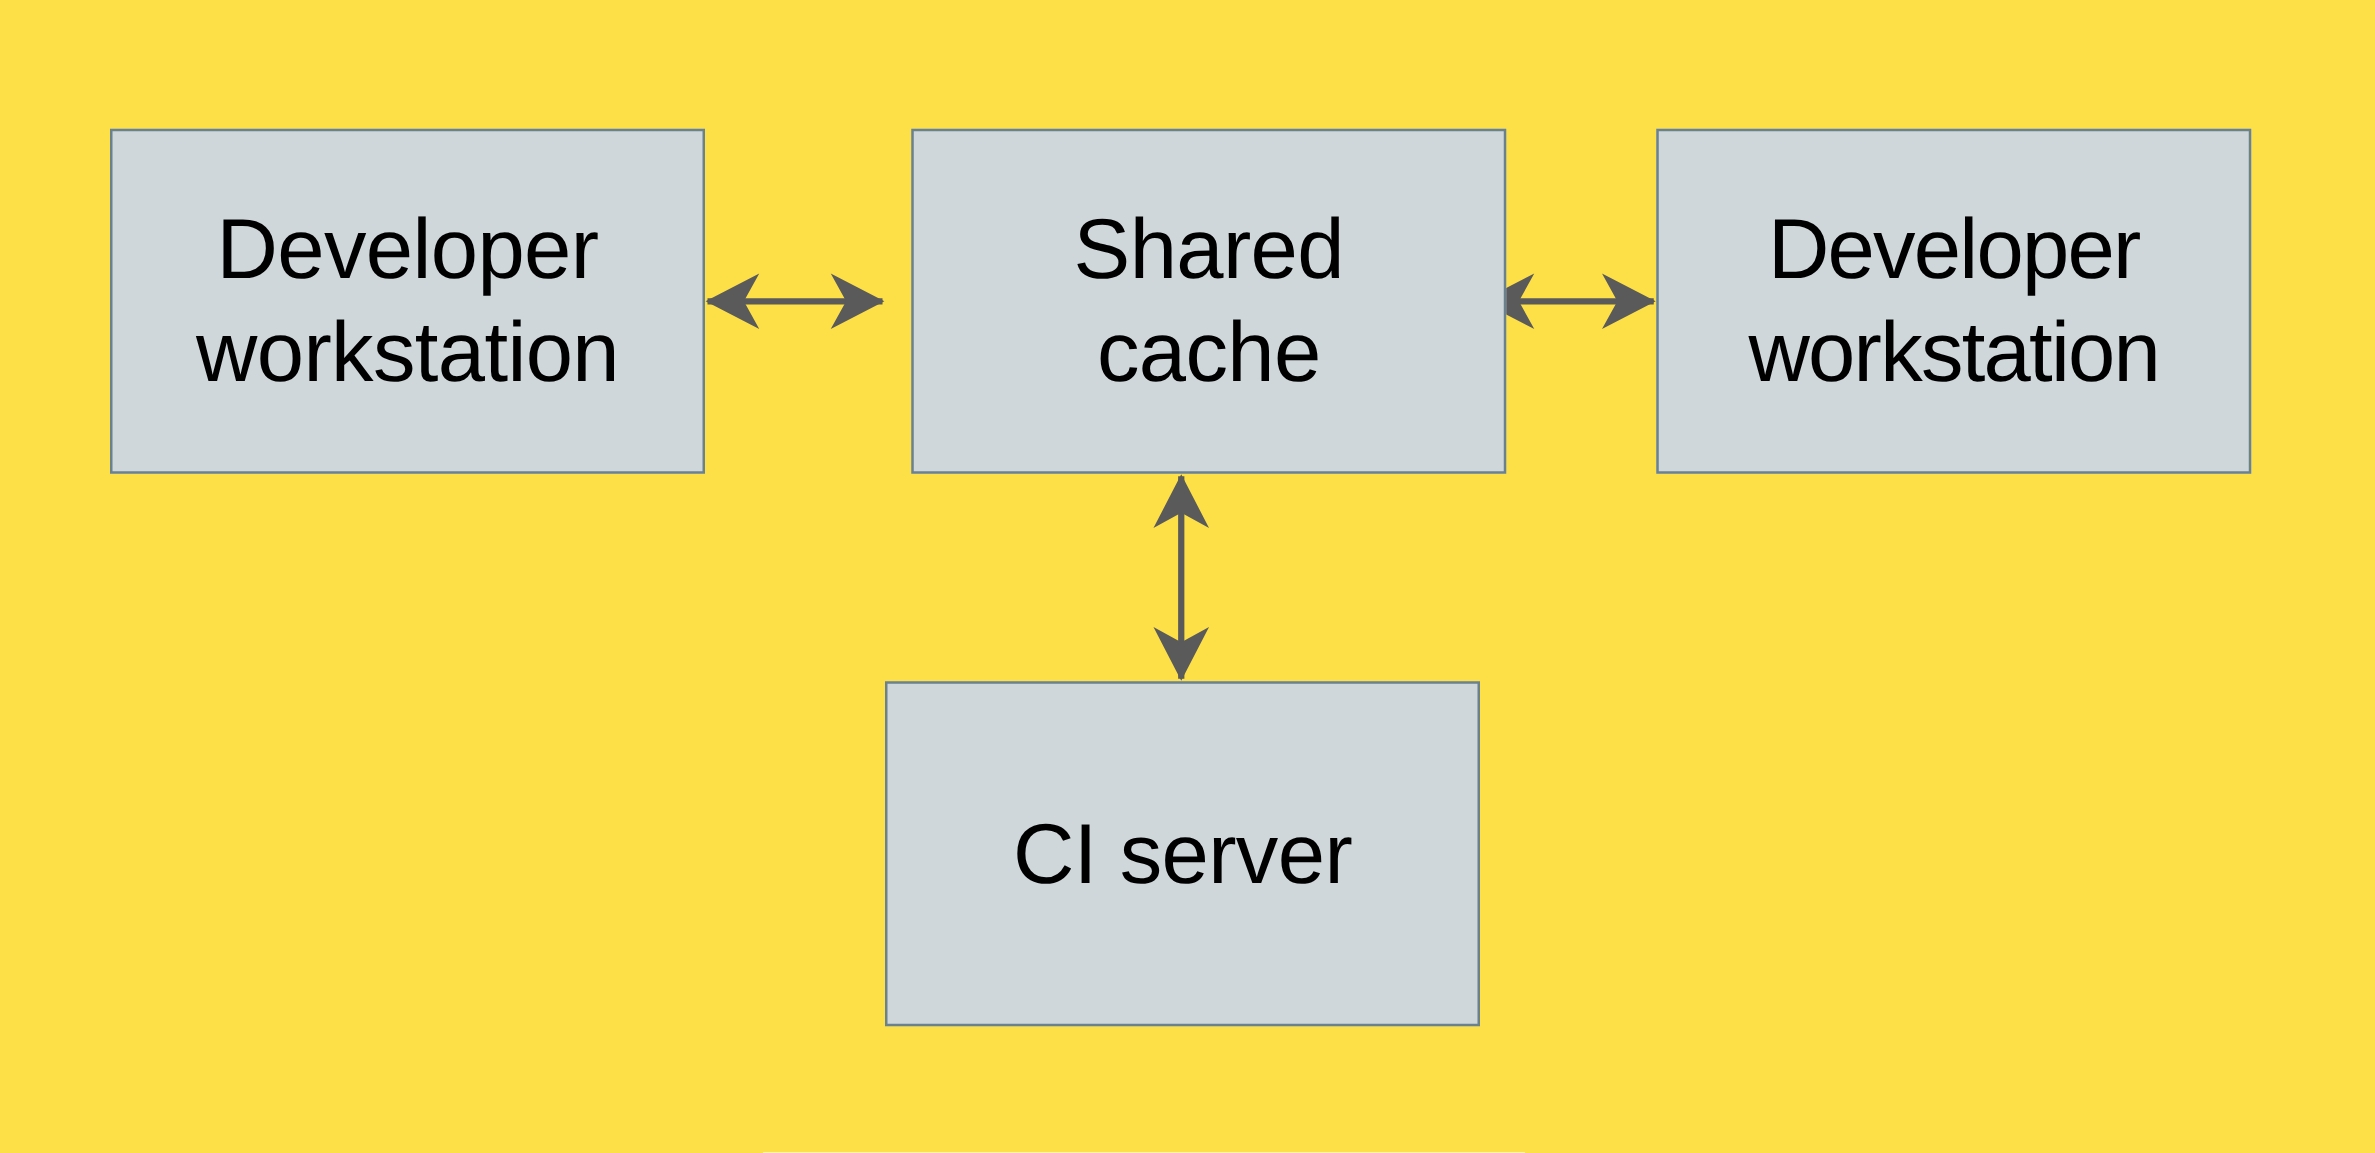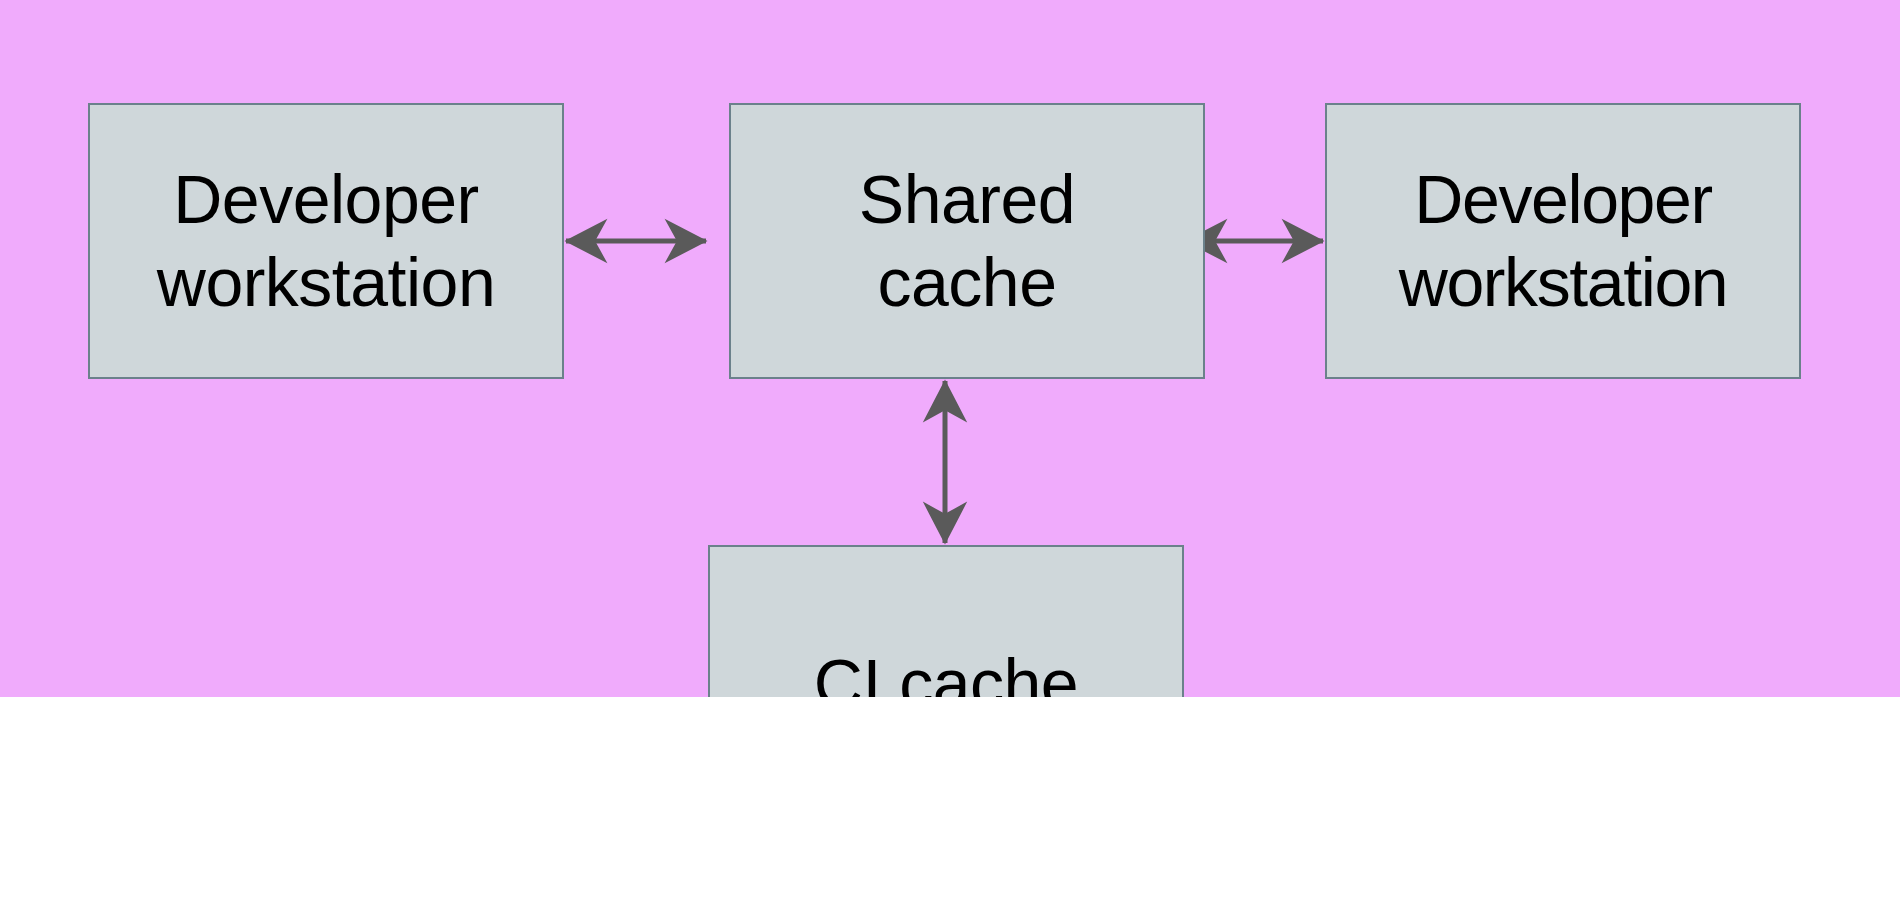--- a/index.html
+++ b/index.html
@@ -7,22 +7,22 @@
     margin: 0;
     padding: 0;
     background: #ffffff;
   }
   body {
     font-family: "Liberation Sans", sans-serif;
   }
   #diagram-canvas {
     position: relative;
     width: 1900px;
-    height: 697px;
-    background: #f0abfc;
+    height: 922px;
+    background: #fde047;
     overflow: hidden;
   }
   #diagram-svg {
     position: absolute;
     left: 0;
     top: 0;
     width: 1900px;
     height: 922px;
   }
   .node-box {
@@ -86,16 +86,16 @@
     <span class="node-label">Shared
 cache</span>
   </div>
 
   <div class="node-box node-dev-right">
     <span class="node-label">Developer
 workstation</span>
   </div>
 
   <div class="node-box node-ci">
-    <span class="node-label">CI cache</span>
+    <span class="node-label">CI server</span>
   </div>
 
 </div>
 
 </body></html>

